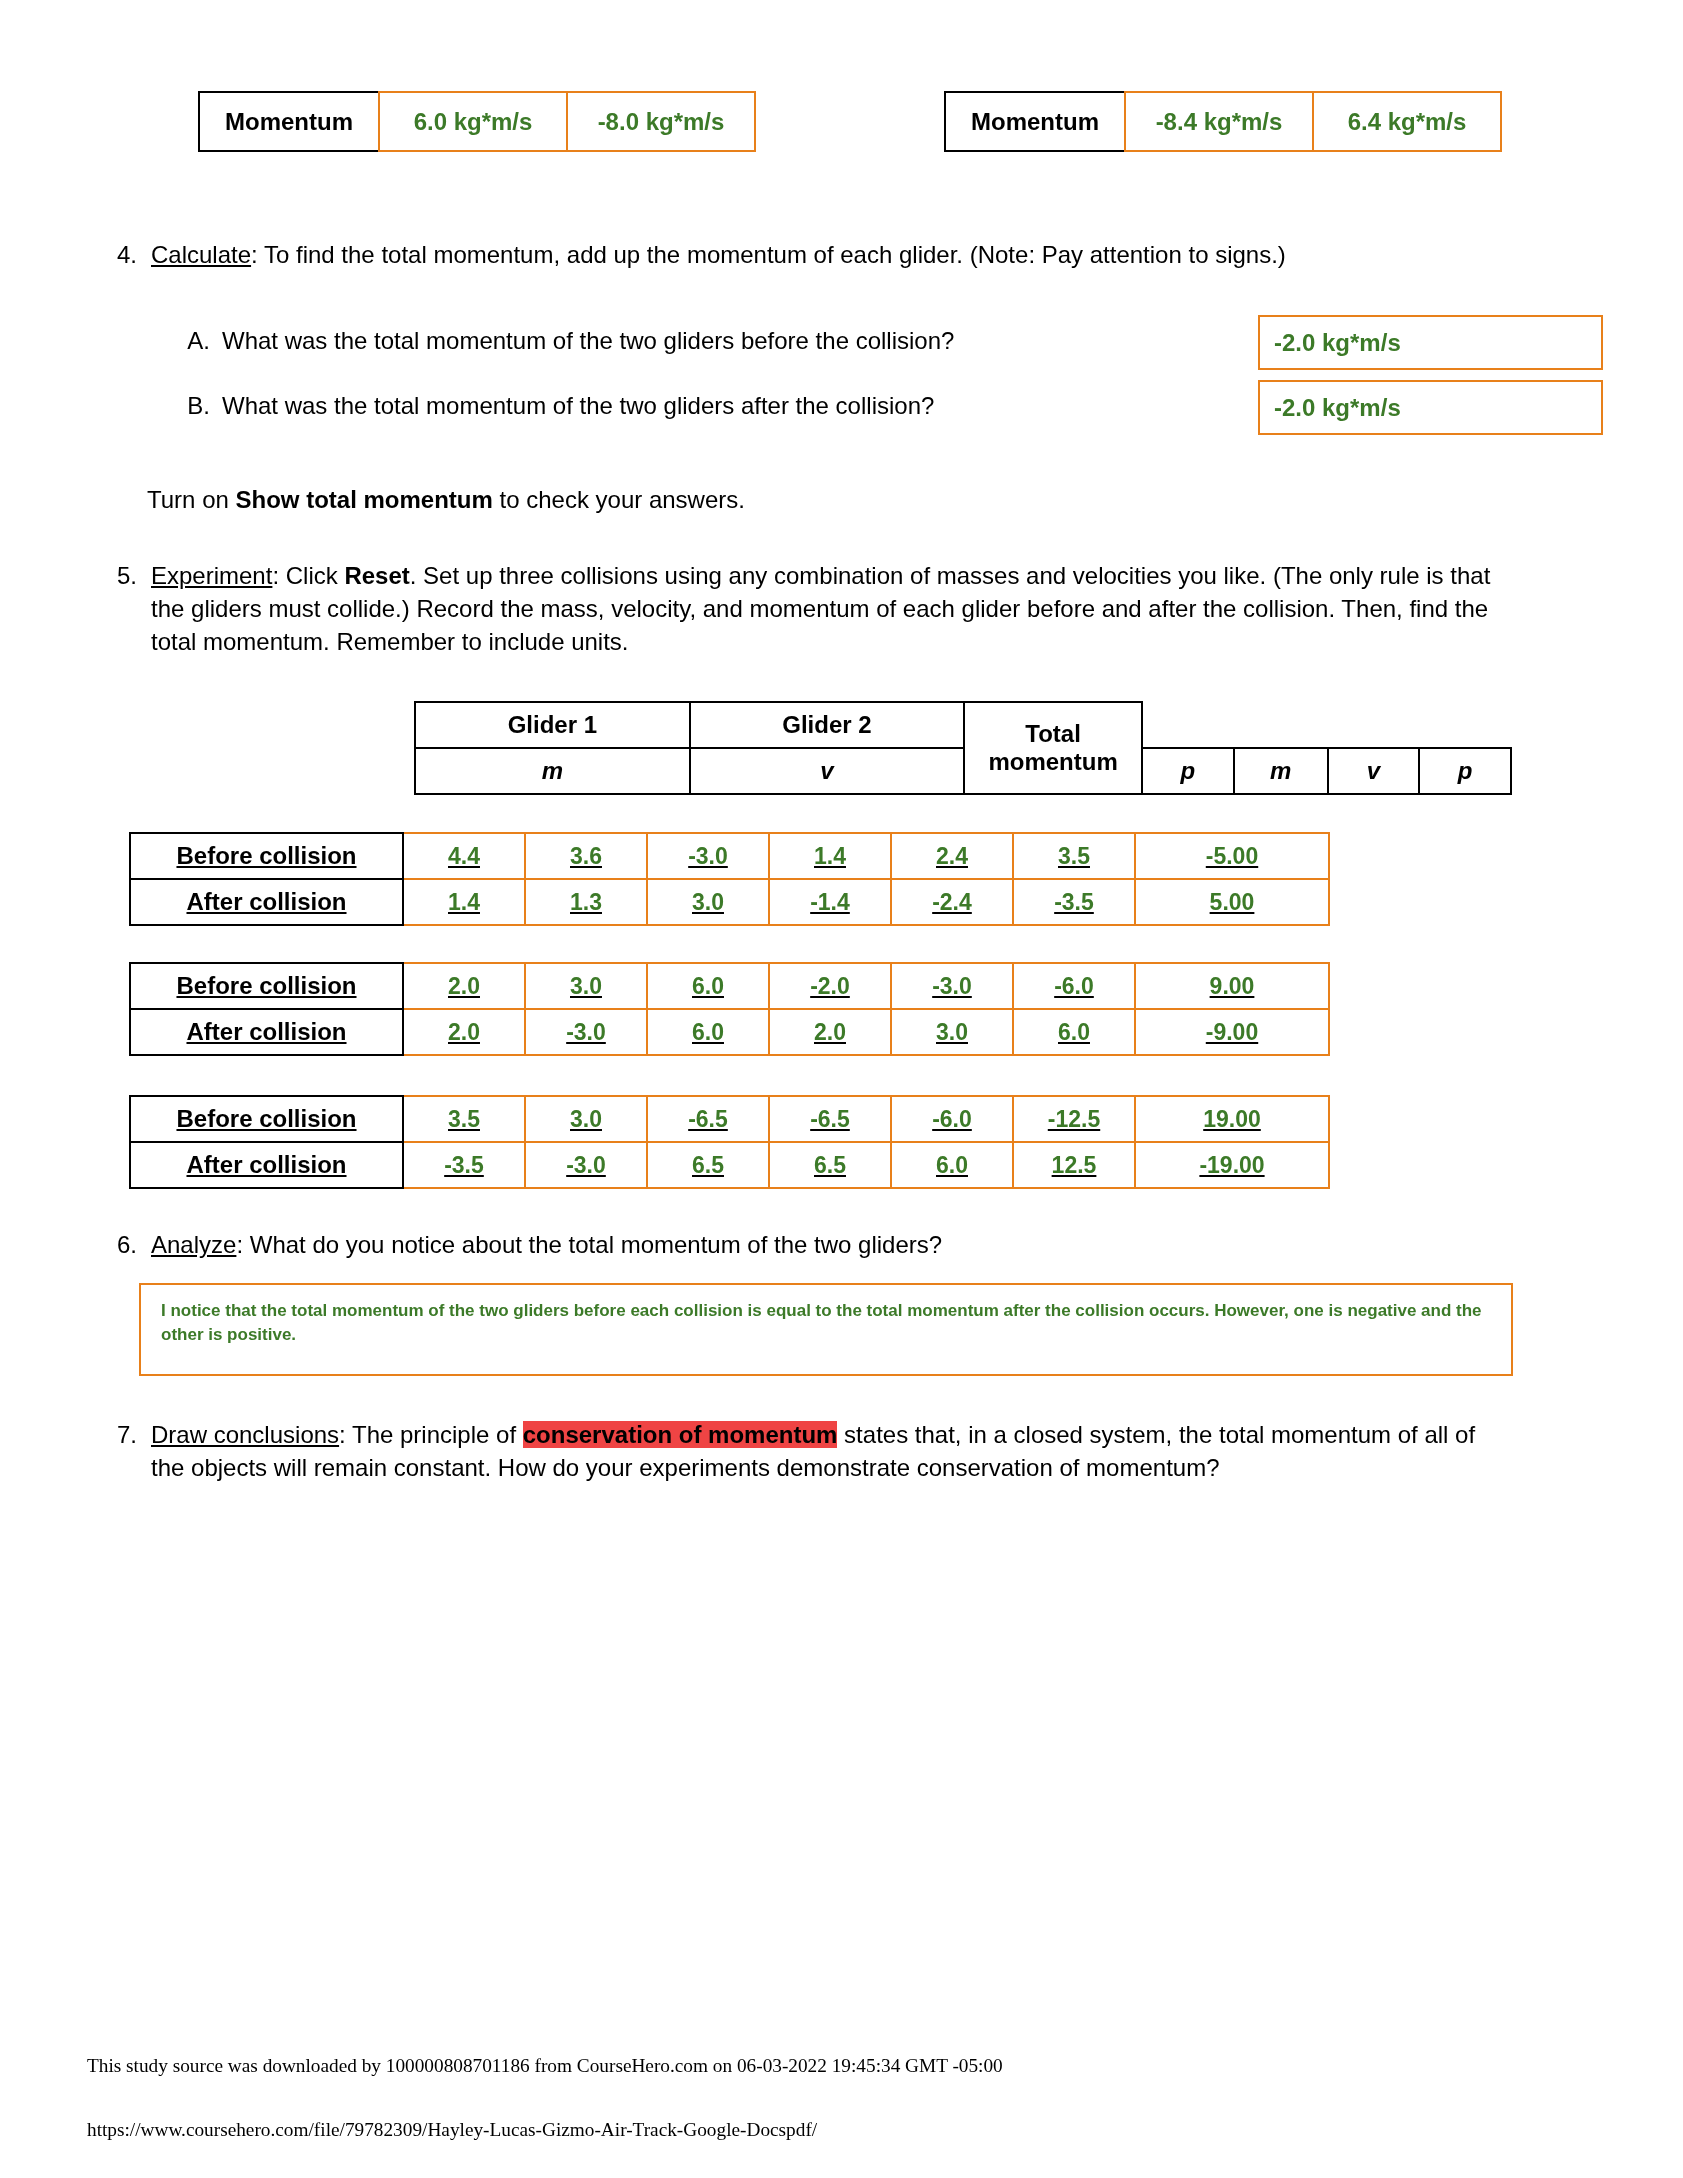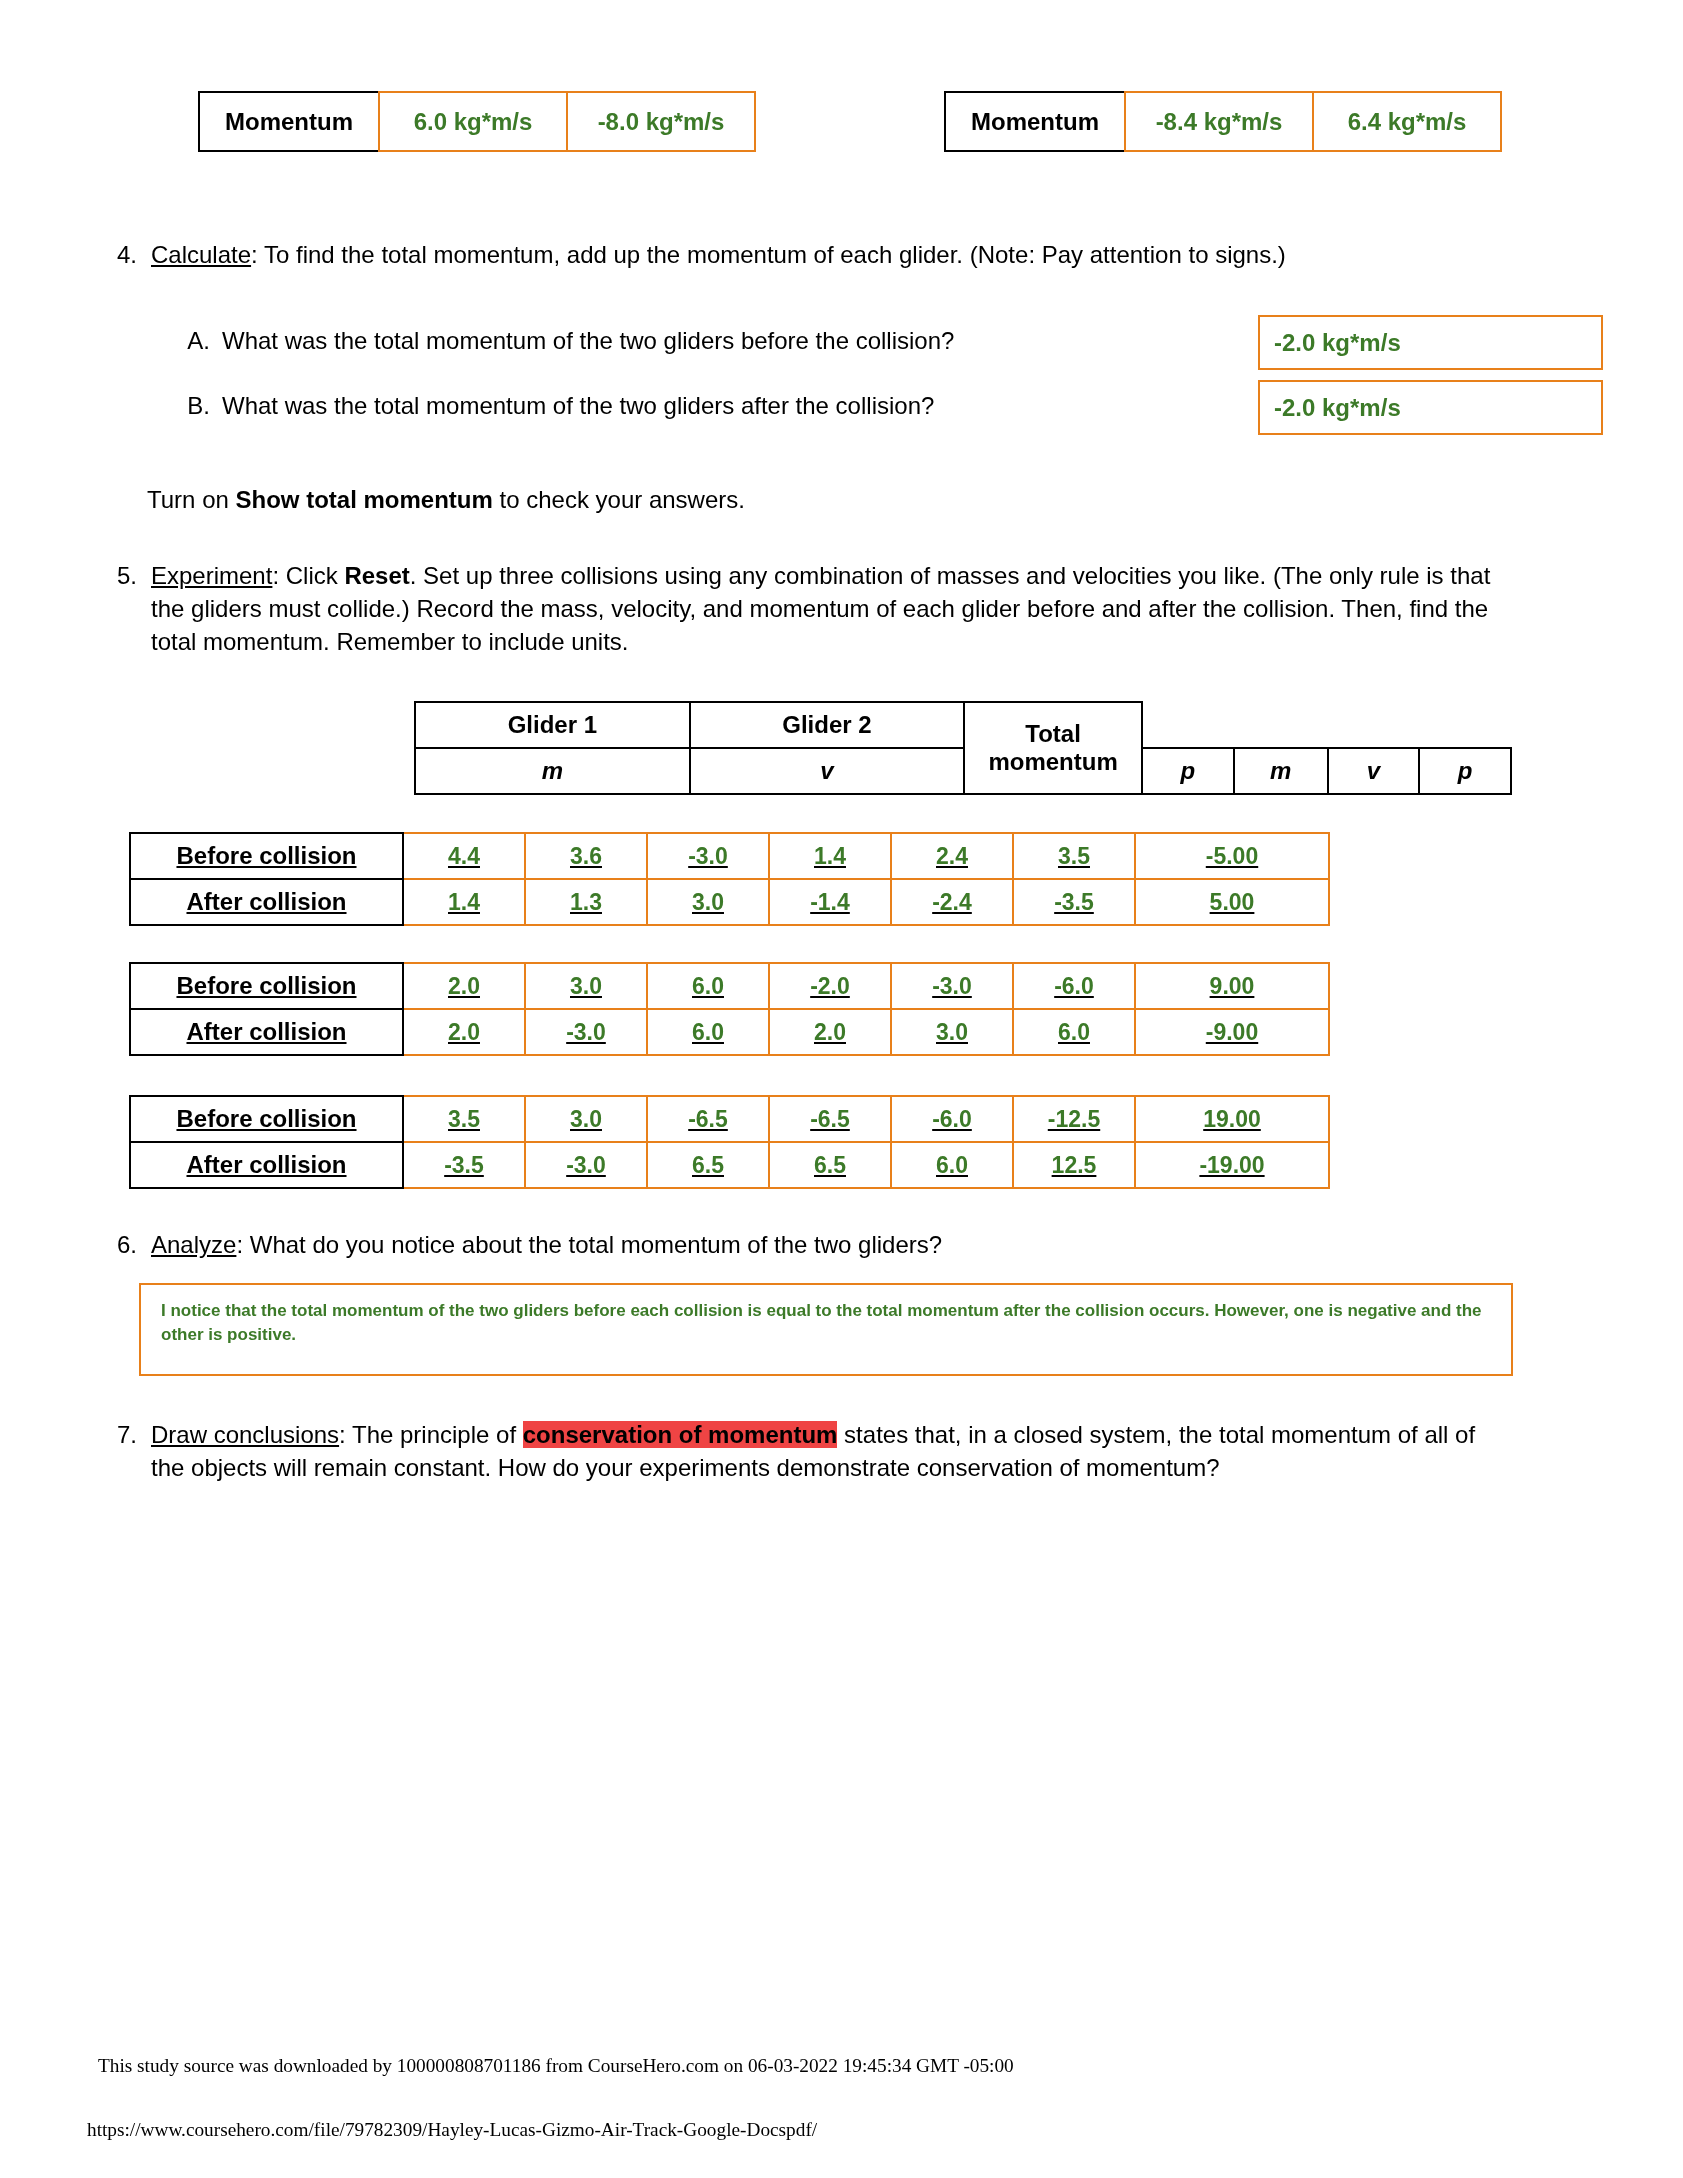--- a/index.html
+++ b/index.html
@@ -165,21 +165,20 @@
     color: #9a9a9a;
     font-family: "Liberation Sans", sans-serif;
   }
   .footer-2 {
     position: absolute;
     top: 2055px;
     left: 87px;
     font-size: 19.3px;
     color: #000000;
     font-family: "Liberation Serif", serif;
-    margin-left: 11px;
   }
   .footer-3 {
     position: absolute;
     top: 2119px;
     left: 87px;
     font-size: 19.3px;
     color: #000000;
     font-family: "Liberation Serif", serif;
   }
 </style>

